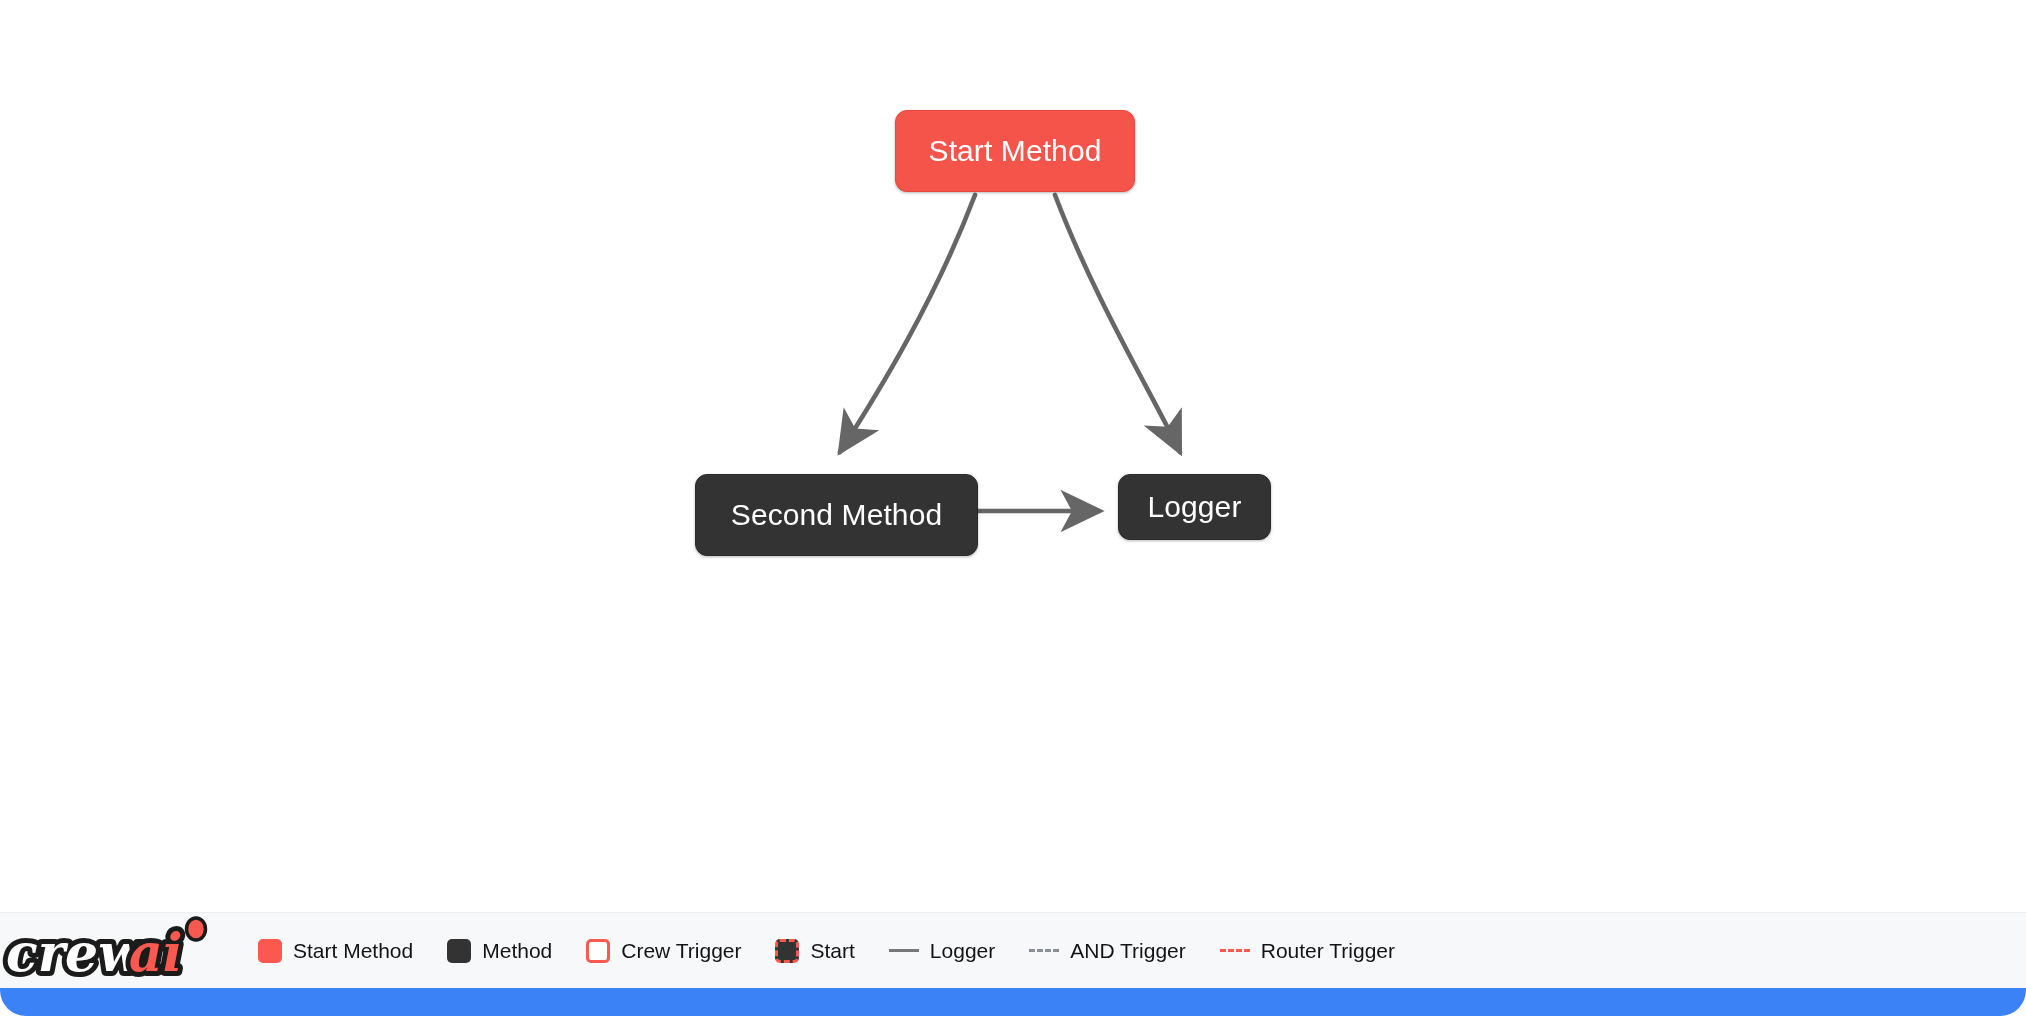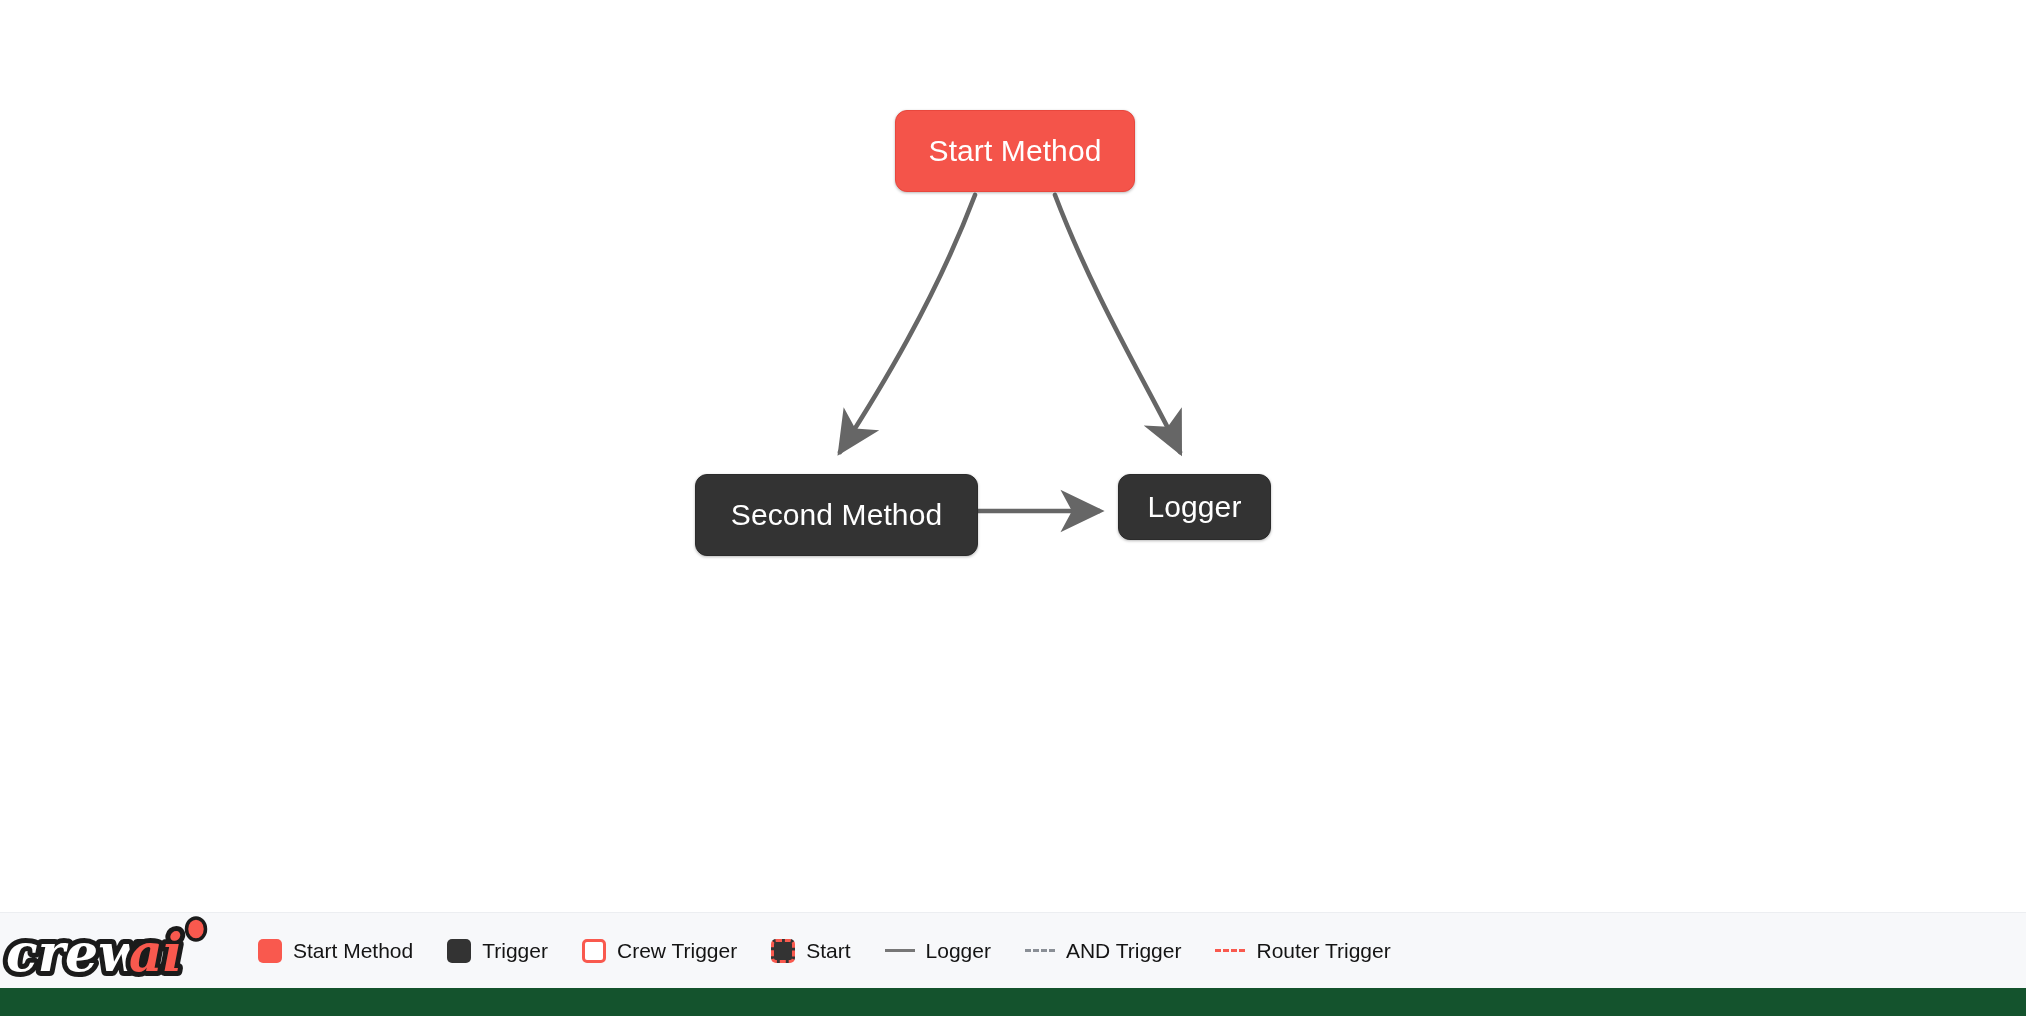--- a/index.html
+++ b/index.html
@@ -10,21 +10,22 @@
     height: 1016px;
     overflow: hidden;
     background: #ffffff;
     font-family: "Liberation Sans", sans-serif;
   }
 
   #app {
     position: relative;
     width: 2026px;
     height: 1016px;
-    background: #14532d;
+    background: #3b82f6;
+    border-radius: 26px;
   }
 
   
   #flow-canvas {
     position: absolute;
     left: 0;
     top: 0;
     width: 2026px;
     height: 912px;
     background: #ffffff;
@@ -192,21 +193,21 @@
 
     <div id="legend-items">
 
       <div class="legend-item">
         <span class="swatch start-swatch"></span>
         <span class="legend-label">Start Method</span>
       </div>
 
       <div class="legend-item">
         <span class="swatch method-swatch"></span>
-        <span class="legend-label">Trigger</span>
+        <span class="legend-label">Method</span>
       </div>
 
       <div class="legend-item">
         <span class="swatch crew-swatch"></span>
         <span class="legend-label">Crew Trigger</span>
       </div>
 
       <div class="legend-item">
         <span class="swatch router-swatch"></span>
         <span class="legend-label">Start</span>

